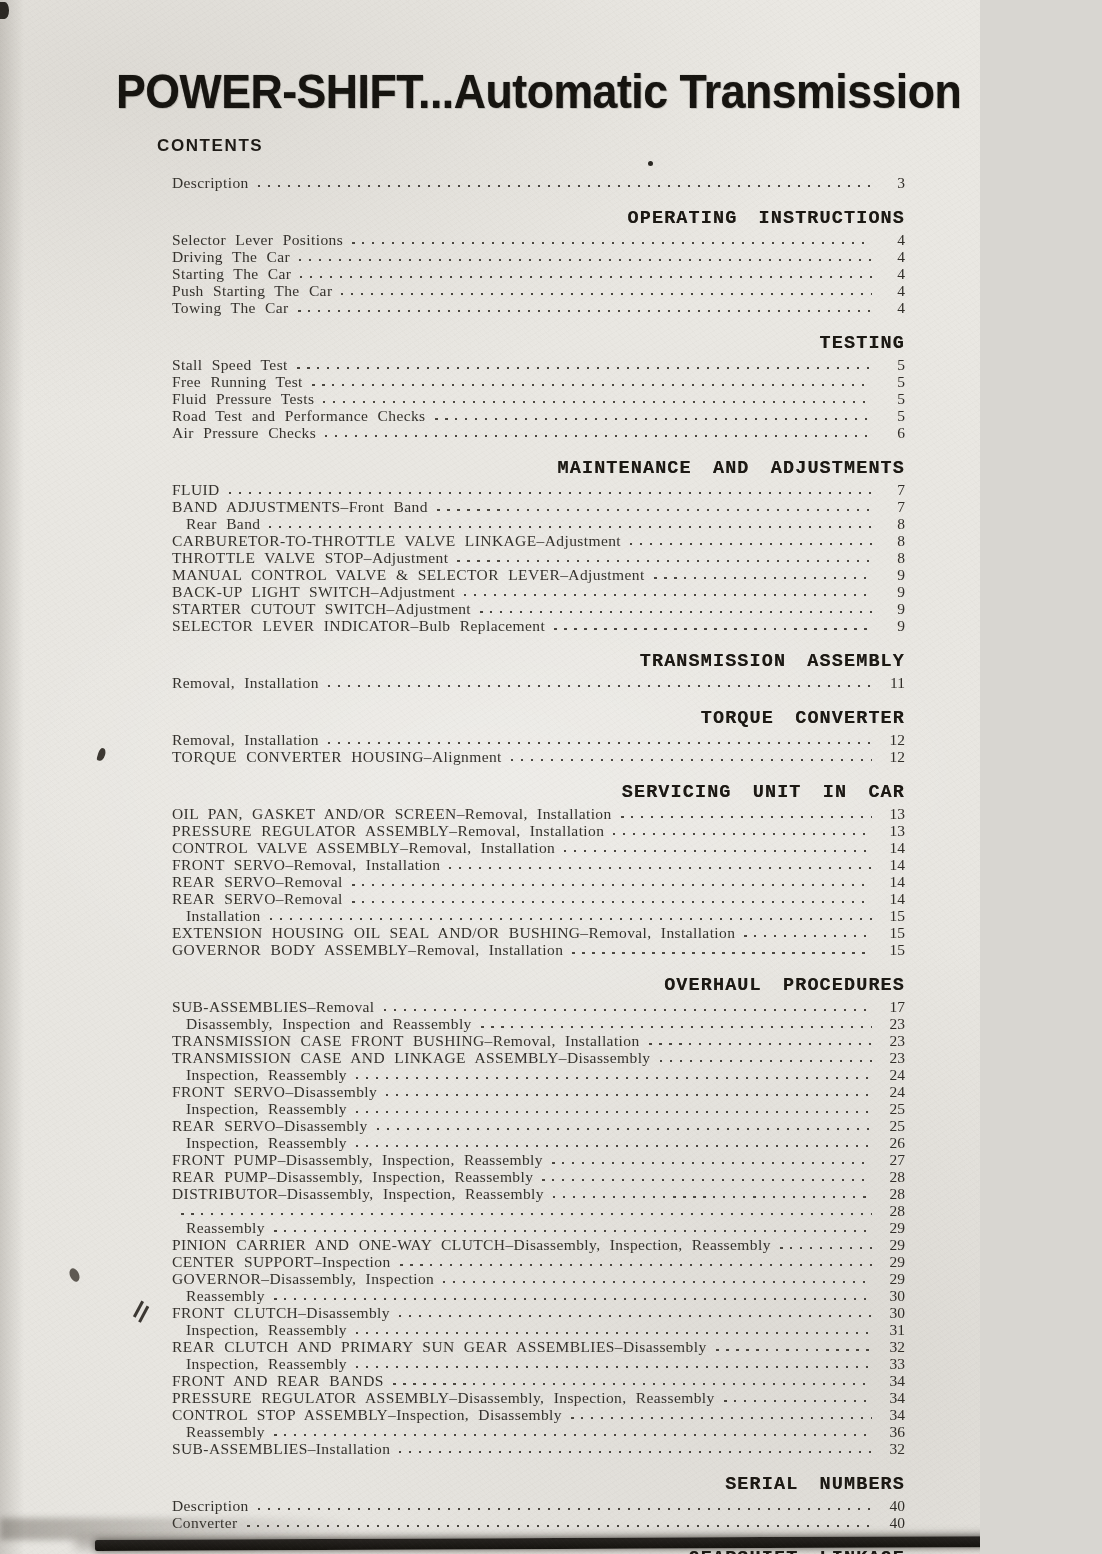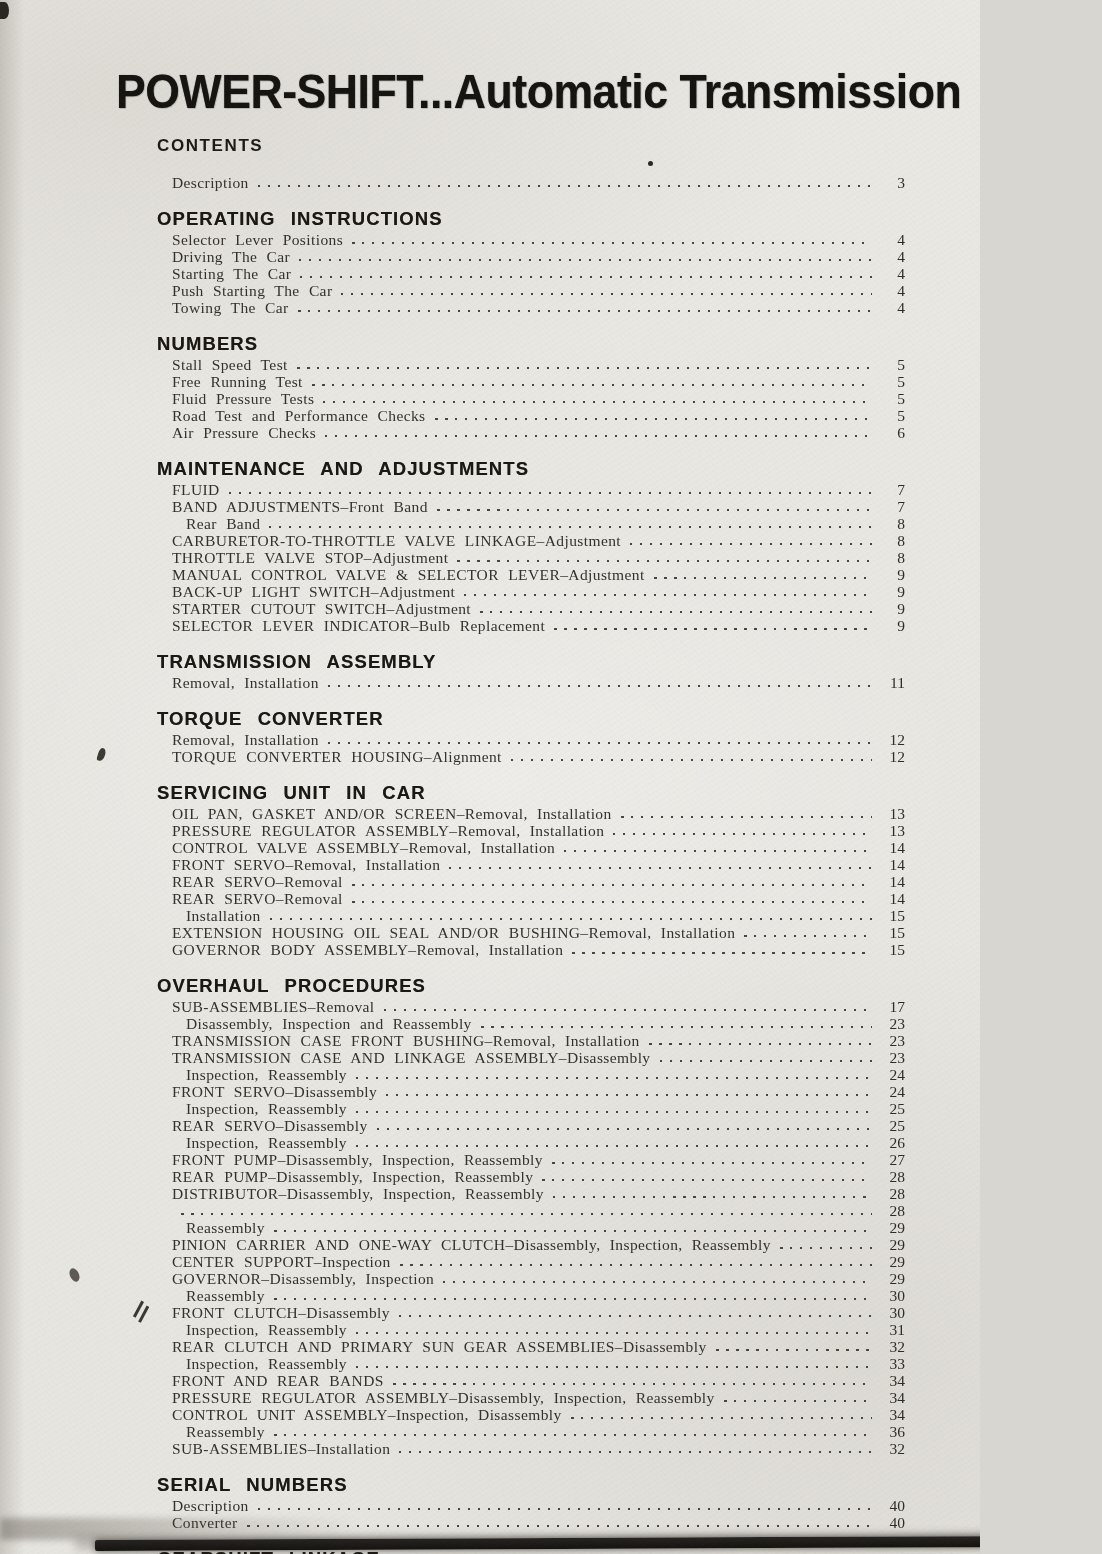--- a/index.html
+++ b/index.html
@@ -30,24 +30,25 @@
     white-space:nowrap;
   }
   .toc-wrap{position:absolute;left:157px;top:136px;width:748px;}
   .contents-heading{
     text-align:left;font-family:"Liberation Sans", sans-serif;font-weight:bold;
     font-size:17px;letter-spacing:1.6px;word-spacing:4px;color:#1d1a16;
     margin-bottom:6px;
   }
   .section{margin-top:18px;}
   .section-heading{
-    font-family:Liberation Sans, sans-serif;font-weight:bold;
+    font-family:Liberation Mono, monospace;font-weight:bold;
     font-size:18.5px;line-height:19px;letter-spacing:1.1px;word-spacing:9px;
     color:#1b1813;margin:5px 0 3px 0;white-space:nowrap;
     text-shadow:0 0 .5px rgba(27,24,19,.6);
+    text-align:right;
   }
   .row{display:flex;align-items:baseline;line-height:17px;padding-left:15px;}
   .row.indent{padding-left:29px;}
   .label{
     white-space:nowrap;font-size:15.5px;letter-spacing:.4px;word-spacing:5px;
     color:#34312c;flex:0 0 auto;
   }
   .leader{
     flex:1 1 auto;min-width:12px;height:2.5px;align-self:flex-end;
     margin:0 7px 4px 9px;
@@ -131,21 +132,21 @@
             <span class="leader"></span>
             <span class="pagenum">4</span>
           </div>
           <div class="row">
             <span class="label">Towing The Car</span>
             <span class="leader"></span>
             <span class="pagenum">4</span>
           </div>
         </div>
         <div class="section">
-          <div class="section-heading">NUMBERS</div>
+          <div class="section-heading">TESTING</div>
           <div class="row">
             <span class="label">Stall Speed Test</span>
             <span class="leader"></span>
             <span class="pagenum">5</span>
           </div>
           <div class="row">
             <span class="label">Free Running Test</span>
             <span class="leader"></span>
             <span class="pagenum">5</span>
           </div>
@@ -397,21 +398,21 @@
             <span class="label">FRONT AND REAR BANDS</span>
             <span class="leader"></span>
             <span class="pagenum">34</span>
           </div>
           <div class="row">
             <span class="label">PRESSURE REGULATOR ASSEMBLY–Disassembly, Inspection, Reassembly</span>
             <span class="leader"></span>
             <span class="pagenum">34</span>
           </div>
           <div class="row">
-            <span class="label">CONTROL UNIT ASSEMBLY–Inspection, Disassembly</span>
+            <span class="label">CONTROL STOP ASSEMBLY–Inspection, Disassembly</span>
             <span class="leader"></span>
             <span class="pagenum">34</span>
           </div>
           <div class="row indent">
             <span class="label">Reassembly</span>
             <span class="leader"></span>
             <span class="pagenum">36</span>
           </div>
           <div class="row">
             <span class="label">SUB-ASSEMBLIES–Installation</span>

